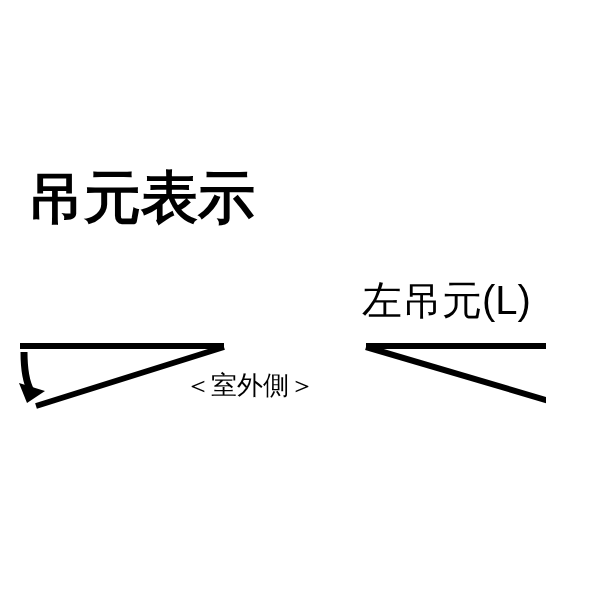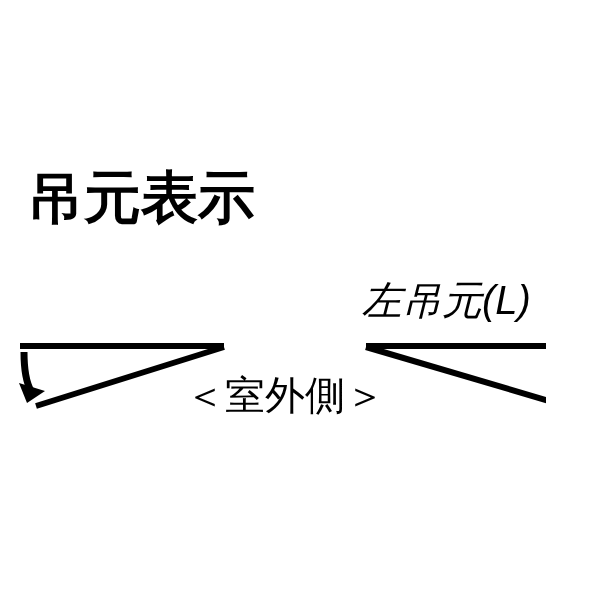--- a/index.html
+++ b/index.html
@@ -36,27 +36,26 @@
     color: #000000;
     white-space: nowrap;
   }
   #label-right-hinge {
     left: 27px;
     top: 278px;
   }
   #label-left-hinge {
     left: 362px;
     top: 278px;
-    font-style: italic;
   }
   #center-label {
     position: absolute;
     left: 185px;
-    top: 374px;
-    font-size: 40px;
+    top: 364px;
+    font-size: 26px;
     line-height: 42px;
     font-weight: normal;
     letter-spacing: 0px;
     color: #000000;
     white-space: nowrap;
   }
   #diagram-svg {
     position: absolute;
     left: 0;
     top: 0;

